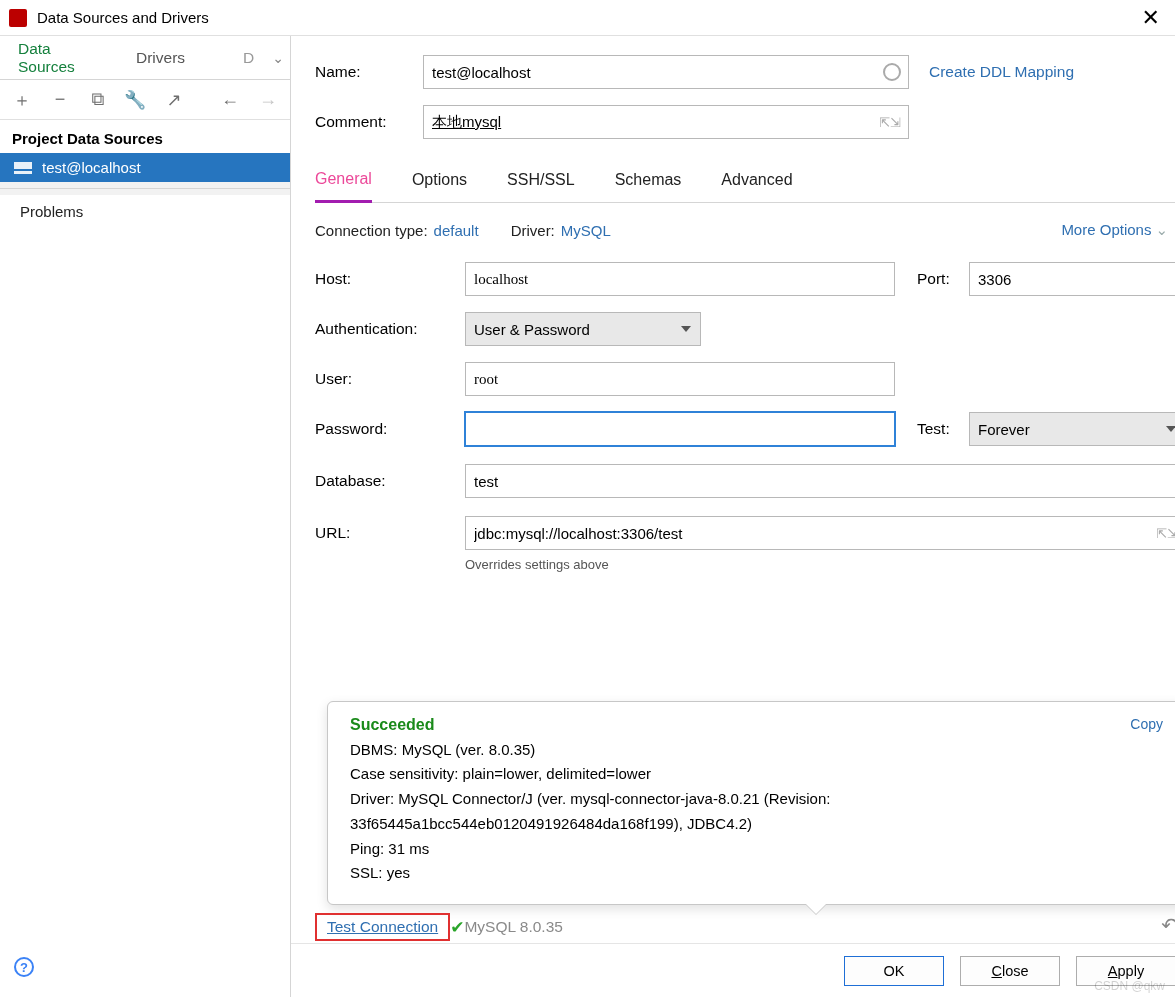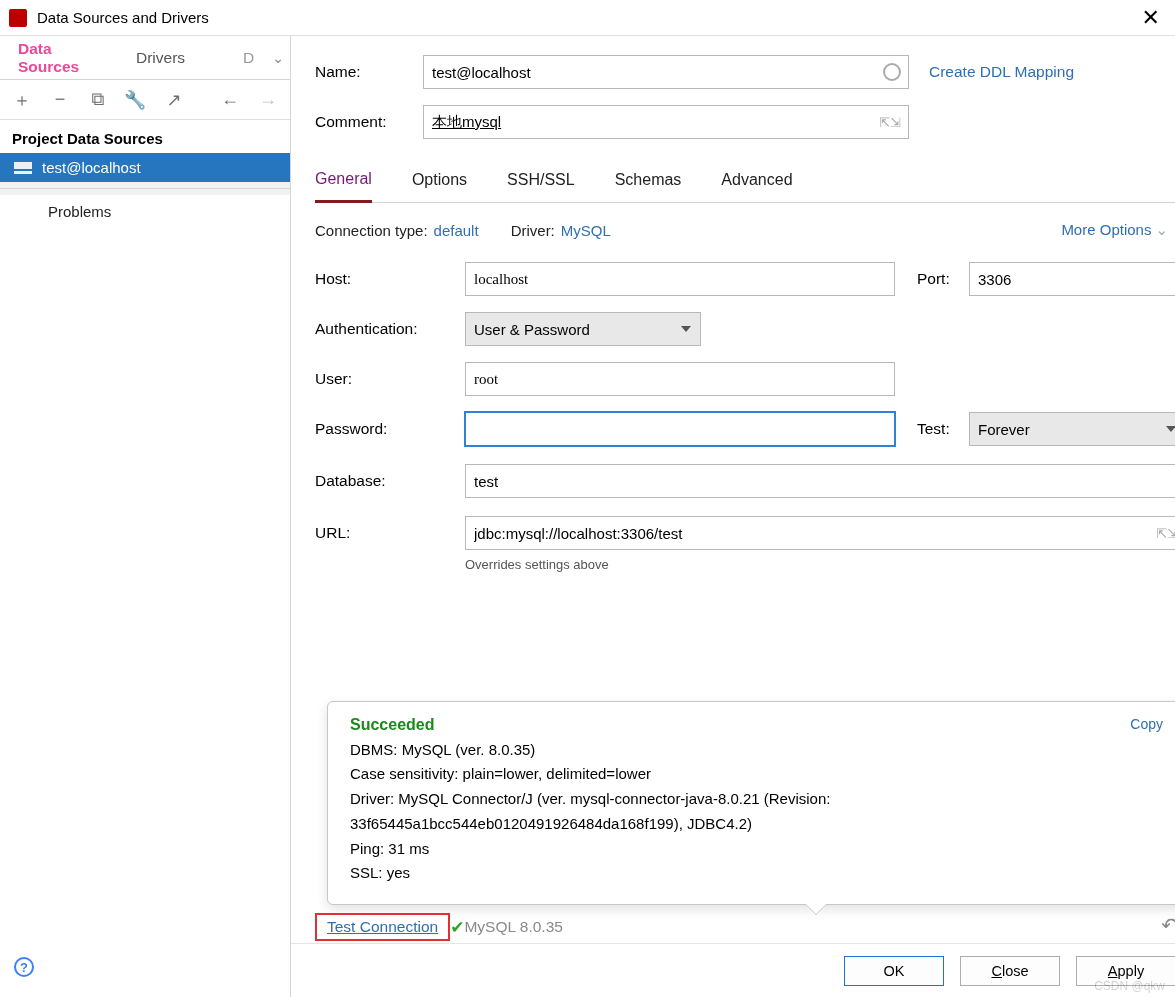--- a/index.html
+++ b/index.html
@@ -6,52 +6,52 @@
 body { font-family: "Segoe UI", Arial, sans-serif; font-size: 14px; color: #000; background: #fff; width: 1175px; height: 997px; overflow: hidden; position: relative; }
 .titlebar { height: 36px; display: flex; align-items: center; padding: 0 9px; border-bottom: 1px solid #e0e0e0; }
 .titlebar .app-icon { width: 18px; height: 18px; background: #b00; border-radius: 2px; margin-right: 10px; }
 .titlebar .title { font-size: 15px; flex: 1; }
 .titlebar .close { font-size: 22px; padding: 0 6px; cursor: pointer; }
 
 .main { display: flex; height: calc(100% - 36px); }
 
 .sidebar { width: 310px; border-right: 1px solid #d5d5d5; display: flex; flex-direction: column; background: #f2f2f2; }
 .side-tabs { display: flex; align-items: center; background: #fff; height: 44px; border-bottom: 1px solid #d5d5d5; }
-.side-tab { padding: 10px 18px; font-size: 15.5px; font-weight: 700; color: #ec4899; cursor: pointer; }
+.side-tab { padding: 10px 18px; font-size: 15.5px; font-weight: 400; color: #15803d; cursor: pointer; }
 .side-tab.inactive { font-weight: 400; color: #555; }
 .side-tab.trunc { color: #999; padding-left: 40px; font-weight: 400;}
 .side-chev { color: #888; padding-right: 6px; }
 .side-toolbar { display: flex; align-items: center; gap: 18px; padding: 6px 12px; height: 40px; background: #fff; color: #6f6f6f; border-bottom: 1px solid #e0e0e0; }
 .side-toolbar .spacer { flex: 1; }
 .icon-btn { cursor: pointer; display: inline-flex; align-items: center; justify-content: center; font-size: 18px; color: #6f6f6f; width: 20px; }
 .side-section { padding: 10px 12px 6px; font-weight: 700; font-size: 15px; background: #fff; }
 .ds-item { display: flex; align-items: center; gap: 10px; padding: 6px 14px; background: #2675bf; color: #fff; font-size: 15px; }
 .ds-item .db-icon { width: 18px; height: 12px; border-top: 7px solid #fff; border-bottom: 3px solid #fff; opacity: .9; }
 .side-sep { height: 1px; background: #d5d5d5; margin: 6px 0; }
-.side-sub { padding: 8px 48px; font-size: 15px; color: #222; background: #fff; }
+.side-sub { padding: 8px 20px; font-size: 15px; color: #222; background: #fff; }
 .side-fill { flex: 1; background: #fff; }
 .side-footer { height: 60px; display: flex; align-items: center; padding: 0 14px; background: #fff; }
 .q-icon { width: 20px; height: 20px; border-radius: 50%; border: 2px solid #3b82f6; color: #3b82f6; font-weight: 700; font-size: 13px; display: flex; align-items: center; justify-content: center; }
 
 .content { flex: 1; display: flex; flex-direction: column; padding: 18px 0 0 24px; position: relative; }
 .row { display: flex; align-items: center; margin-bottom: 14px; min-height: 36px; }
 .label { width: 108px; font-size: 15.5px; color: #000; }
 .label.w2 { width: 150px; }
 .input { height: 34px; border: 1px solid #b8b8b8; padding: 0 8px; font-size: 15px; background: #fff; }
 .input.name { width: 486px; }
 .input.comment { width: 486px; padding-right: 28px; position: relative; text-decoration: underline; }
 .expand-arrows { position: absolute; right: 8px; top: 50%; transform: translate(0,-50%); color: #aaa; font-size: 13px; pointer-events: none; }
 .link { color: #2f6fb1; font-size: 15.5px; cursor: pointer; }
 .row.top .link { margin-left: 20px; }
 .circle { position: absolute; right: 8px; top: 50%; transform: translateY(-50%); width: 18px; height: 18px; border: 2px solid #aaa; border-radius: 50%; }
 .relbox { position: relative; }
 
 .tabs { display: flex; align-items: center; gap: 40px; border-bottom: 1px solid #d5d5d5; padding-right: 24px; margin-top: 6px; }
 .tab { padding: 10px 0 12px; font-size: 16px; color: #222; cursor: pointer; }
-.tab.active { color: #701a75; border-bottom: 3px solid #7f1d1d; margin-bottom: -1px; }
+.tab.active { color: #ec4899; border-bottom: 3px solid #a21caf; margin-bottom: -1px; }
 
 .sub-row { display: flex; align-items: center; font-size: 15px; margin: 18px 0 8px; padding-right: 18px; }
 .sub-row .k { color: #222; margin-right: 6px; }
 .sub-row .v { color: #2f6fb1; margin-right: 32px; cursor: pointer; }
 .sub-row .spacer { flex: 1; }
 .chev { color: #9aa; margin-left: 4px; }
 
 .grid { margin-top: 14px; }
 .grid .row .input.mid { width: 430px; font-family: Liberation Serif, serif; }
 .grid .row .label-r { width: 52px; margin-left: 22px; font-size: 15.5px; }

